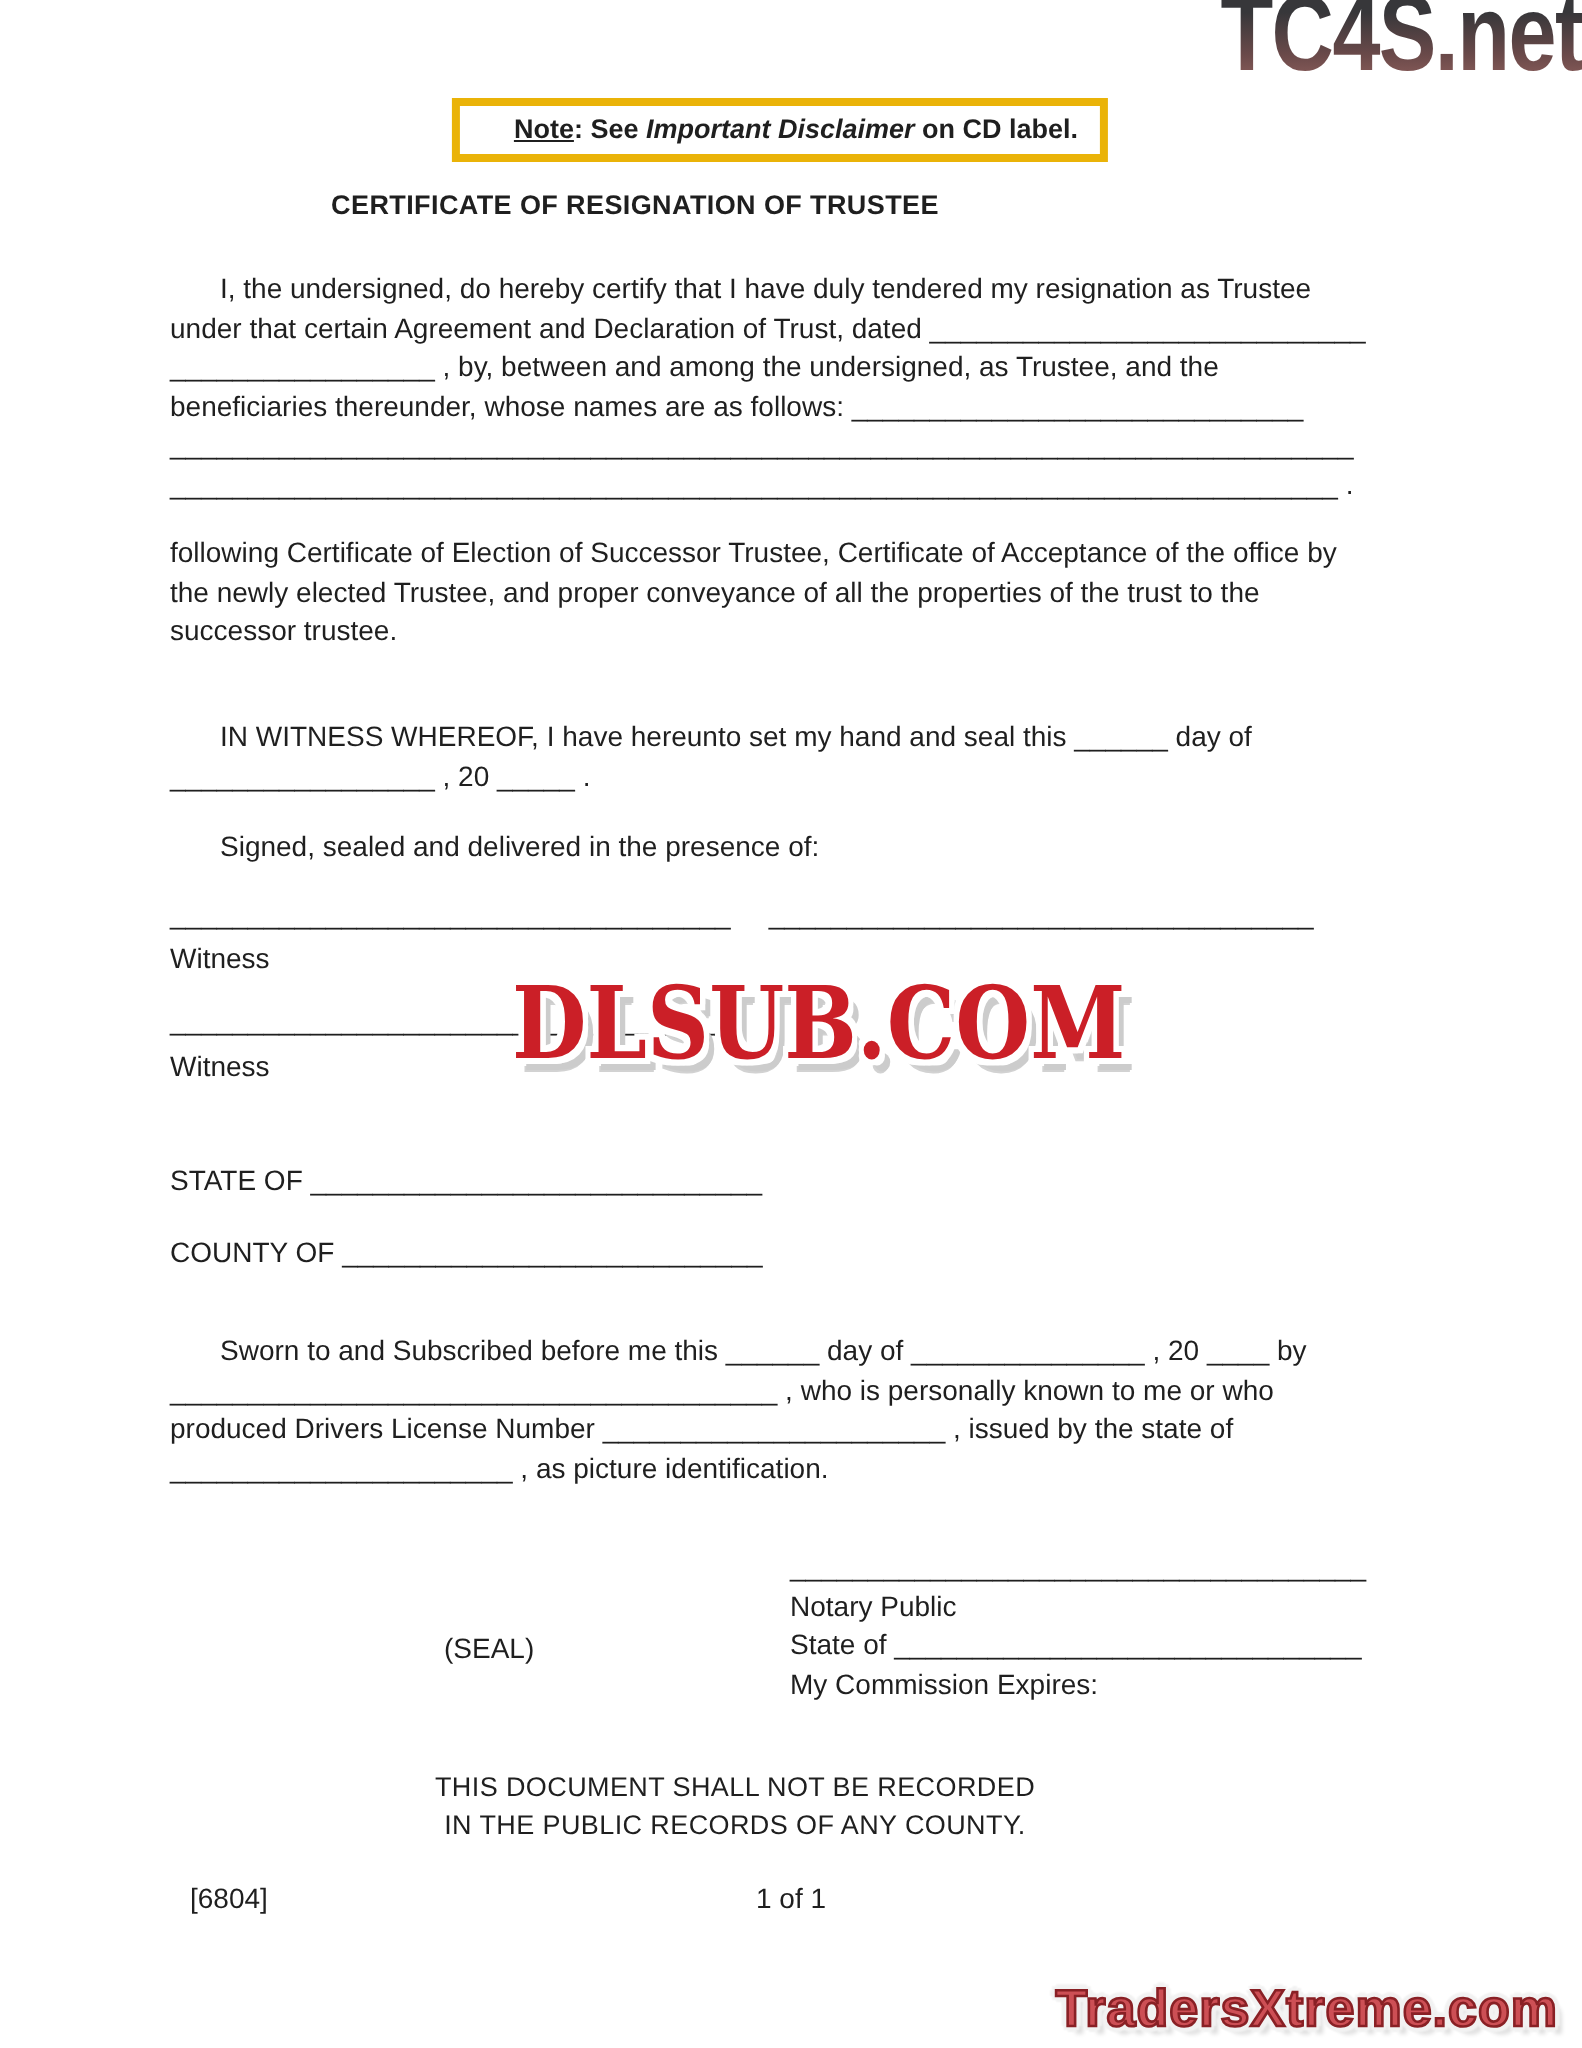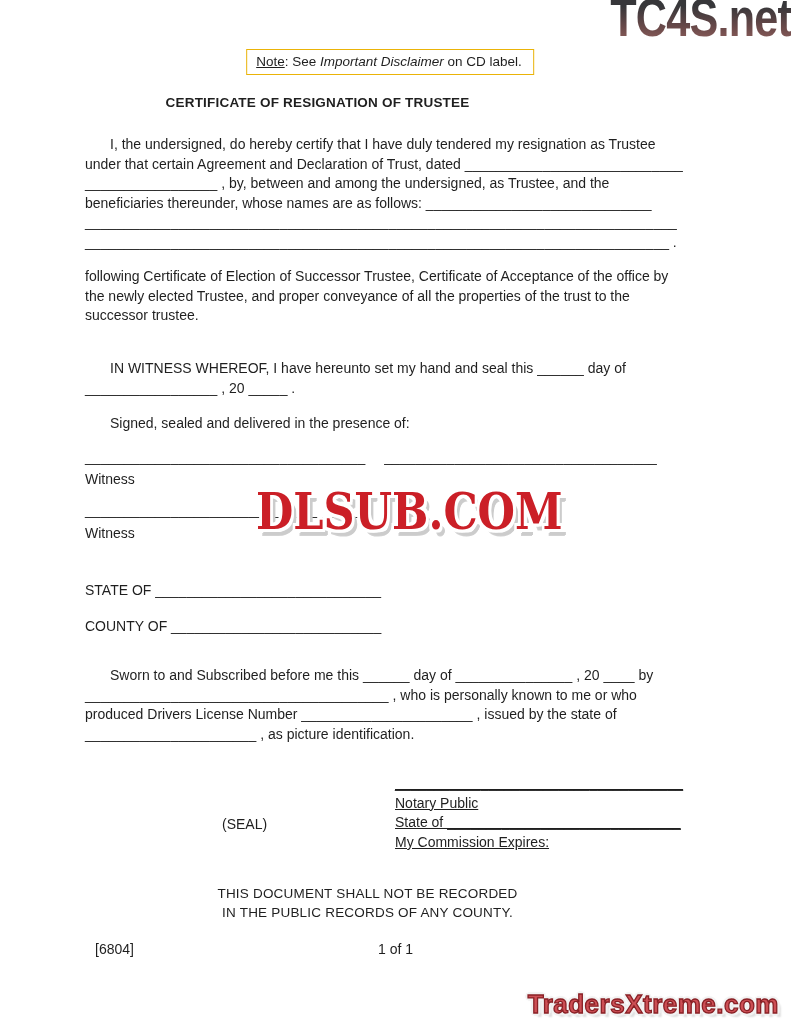--- a/index.html
+++ b/index.html
@@ -16,23 +16,23 @@
   .block { position: absolute; left: 85px; width: 640px; }
   .ln { white-space: pre; line-height: 19.6px; }
   .indent { text-indent: 25px; }
 
   
   .note-box {
     position: absolute;
     top: 49px;
     left: 390px;
     transform: translateX(-50%);
-    border: 1px solid #eab308;
-    padding: 4px 11px 5px 9px;
-    font-weight: normal;
+    border: 4px solid #eab308;
+    padding: 4px 11px 5px 27px;
+    font-weight: bold;
     font-size: 13.5px;
     white-space: nowrap;
     background: #fff;
   }
   .note-box .u { text-decoration: underline; }
   .note-box .i { font-style: italic; }
 
   .title {
     position: absolute;
     top: 95px;
@@ -44,21 +44,21 @@
     letter-spacing: 0.2px;
   }
 
   
   .sig-row { white-space: nowrap; }
   .sig-row .gap { display: inline-block; width: 19px; }
   .label { line-height: 19.6px; }
 
   
   .notary { position: absolute; left: 93px; top: 774px; width: 640px; }
-  .notary .right-col { margin-left: 302px; text-decoration: underline; }
+  .notary .right-col { margin-left: 302px; }
   .notary .seal {
     position: absolute;
     left: 129px;
     top: 42px;
   }
 
   .notice {
     position: absolute;
     top: 884px;
     left: 0;

